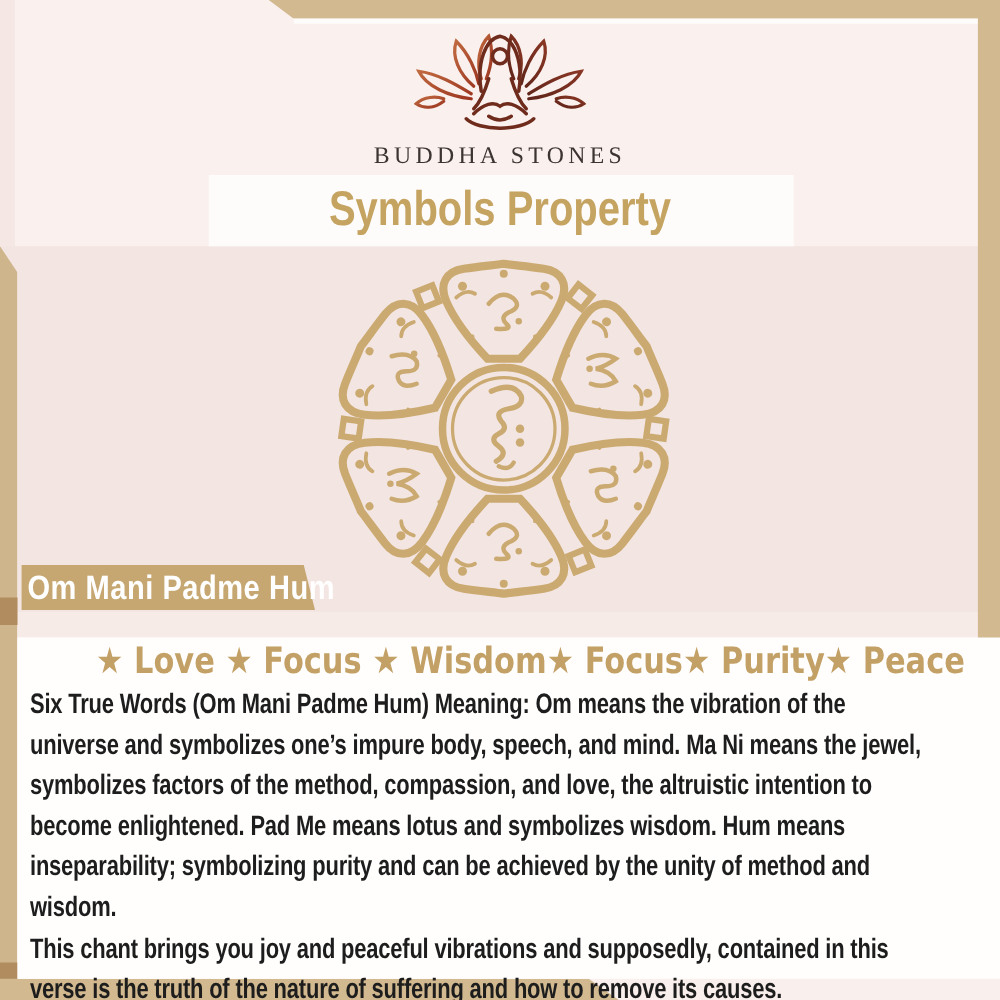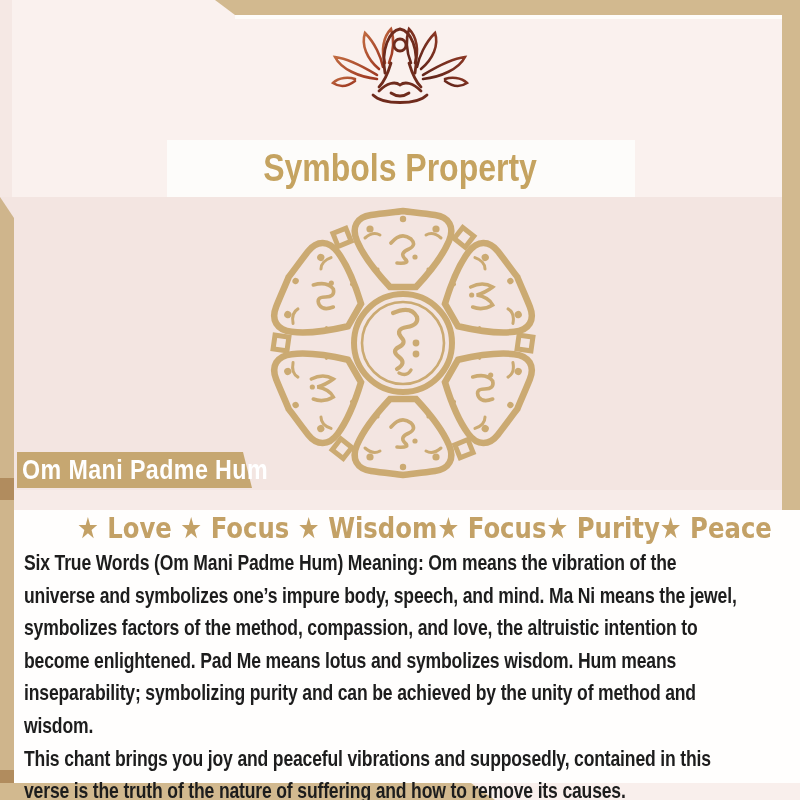--- a/index.html
+++ b/index.html
@@ -107,20 +107,21 @@
         <path d="M60,54 C56,30 64,12 75,10 C86,12 94,30 90,54"></path>
         <circle cx="75" cy="26" r="6"></circle>
         <path d="M66,44 C63,54 60,62 54,68"></path>
         <path d="M84,44 C87,54 90,62 96,68"></path>
         <path d="M54,72 C62,64 70,62 75,66 C80,62 88,64 96,72"></path>
         <path d="M48,76 C58,86 92,86 102,76"></path>
         <path d="M66,74 q 9,6 18,0"></path>
       </g>
     </svg>
   </div>
+  <div class="abs brand-name">BUDDHA STONES</div>
 
   <div class="abs title-band"></div>
   <div class="abs page-title">Symbols Property</div>
 
   <div class="abs mandala-box">
     <svg width="280" height="280" viewBox="-140 -140 280 280">
       <defs>
         <g id="petal">
           <path class="gold" stroke-width="6.5" d="M -13,-56 C -28,-72 -40,-88 -46,-102 C -52,-116 -46,-126 -32,-128
                C -18,-130 -6,-131 0,-132 C 6,-131 18,-130 32,-128

